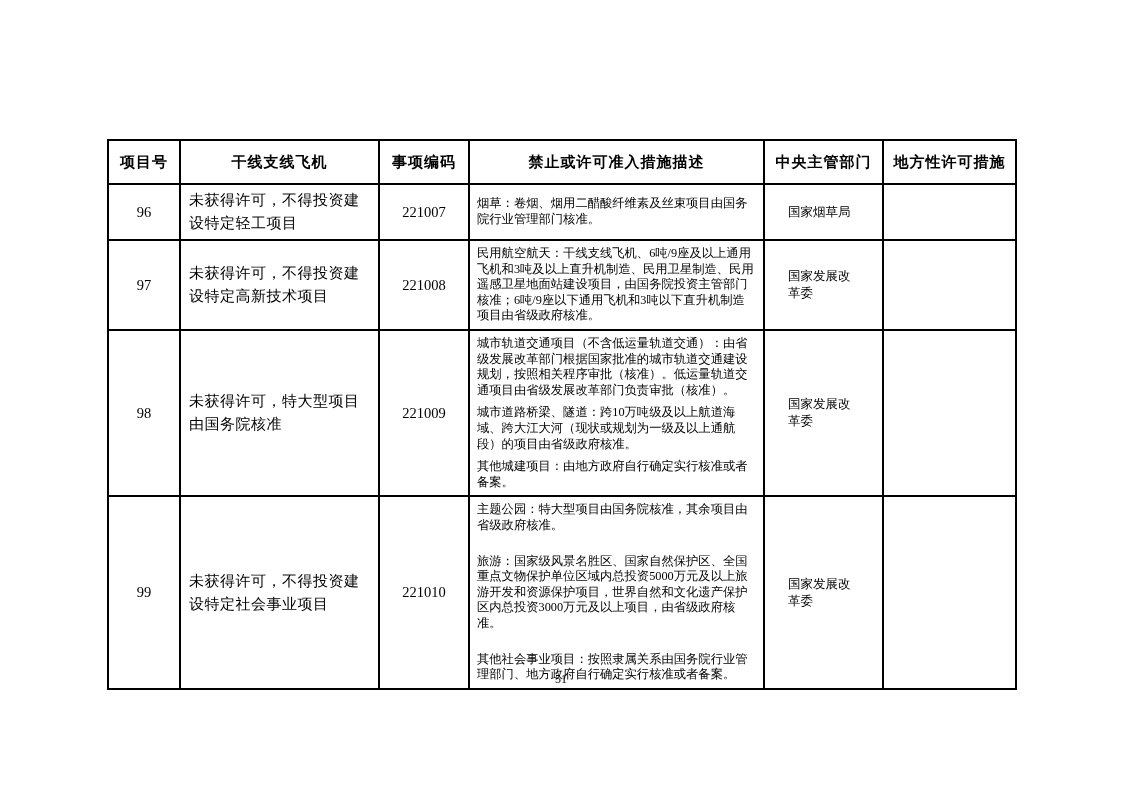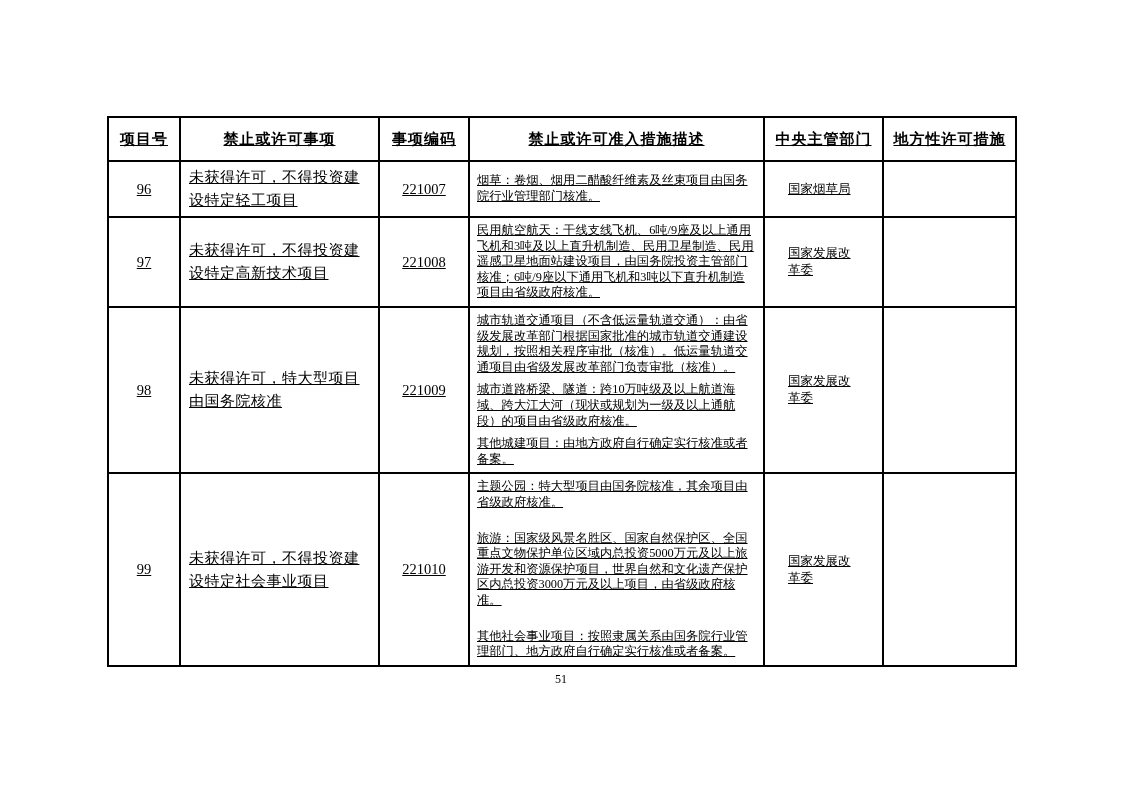--- a/index.html
+++ b/index.html
@@ -14,25 +14,24 @@
   .page {
     position: relative;
     width: 1122px;
     height: 793px;
     background: #ffffff;
     overflow: hidden;
   }
   table.doc-table {
     position: absolute;
     left: 107px;
-    top: 116px;
+    top: 139px;
     width: 908px;
     border-collapse: collapse;
     table-layout: fixed;
-    text-decoration: underline;
   }
   table.doc-table th,
   table.doc-table td {
     border: 2px solid #000000;
     vertical-align: middle;
     overflow: hidden;
   }
   th.hdr {
     font-weight: bold;
     font-size: 15px;
@@ -94,21 +93,21 @@
       <col style="width:199px">
       <col style="width:90px">
       <col style="width:295px">
       <col style="width:119px">
       <col style="width:133px">
     </colgroup>
 
     <tbody>
         <tr>
       <th class="hdr">项目号</th>
-      <th class="hdr">禁止或许可事项</th>
+      <th class="hdr">干线支线飞机</th>
       <th class="hdr">事项编码</th>
       <th class="hdr">禁止或许可准入措施描述</th>
       <th class="hdr">中央主管部门</th>
       <th class="hdr">地方性许可措施</th>
     </tr>
 
     <tr style="height:53px;">
       <td class="num">96</td>
       <td class="item">未获得许可，不得投资建设特定轻工项目</td>
       <td class="num">221007</td>

